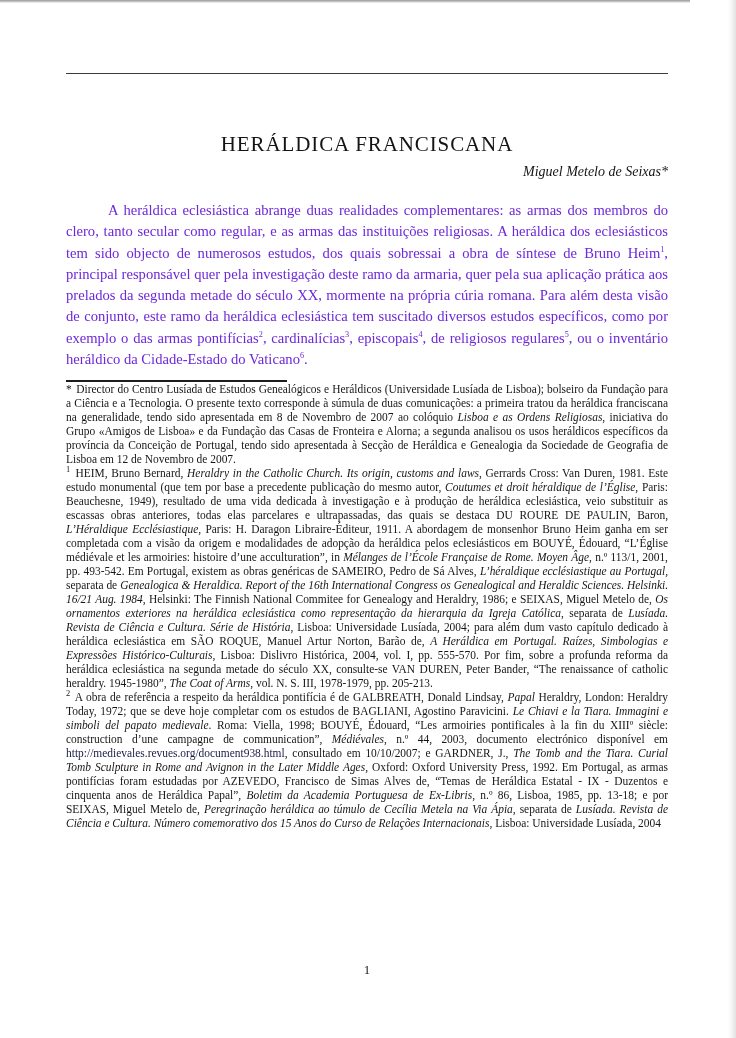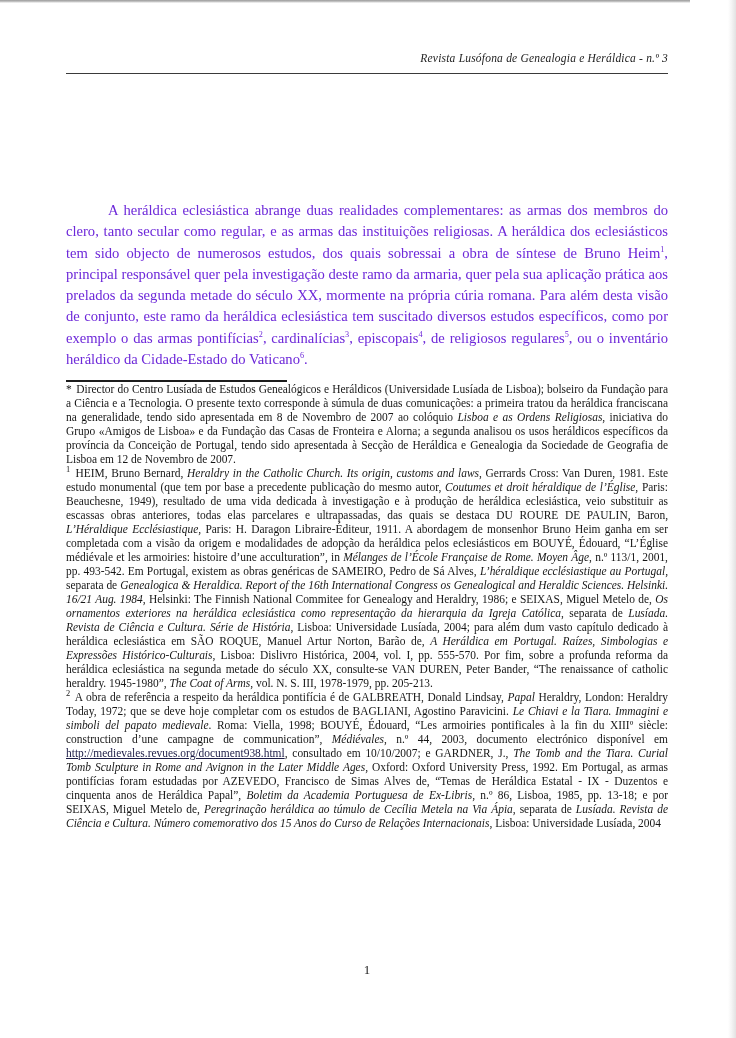--- a/index.html
+++ b/index.html
@@ -129,21 +129,20 @@
     vertical-align: super;
     line-height: 0;
     padding-right: 1.5px;
   }
   .fn-marker.star {
     font-size: 11.45px;
     vertical-align: baseline;
   }
   .url {
     color: #1b1b46;
-    text-decoration: underline;
     margin-top: 16px;
   }
   sup { font-size: 8.2px; line-height: 0; }
 
   
   #page-number {
     position: absolute;
     top: 962px;
     left: 66px;
     width: 602px;
@@ -153,25 +152,26 @@
   }
 </style>
 </head>
 <body>
 
 <div id="top-edge-strip"></div>
 <div id="right-edge-strip"></div>
 
 <div class="page">
 
-  <div id="running-head">Revista Lusófona de Genealogia e Heráldica - n.º 3</div>
 
   <div id="header-rule"></div>
 
+  <h1 id="article-title">HERÁLDICA FRANCISCANA</h1>
 
+  <div id="author-line">Miguel Metelo de Seixas*</div>
 
   <div id="body-text"><span>A heráldica eclesiástica abrange duas realidades complementares: as armas dos membros do clero, tanto secular como regular, e as armas das instituições religiosas. A heráldica dos eclesiásticos tem sido objecto de numerosos estudos, dos quais sobressai a obra de síntese de Bruno Heim</span><sup>1</sup><span>, principal responsável quer pela investigação deste ramo da armaria, quer pela sua aplicação prática aos prelados da segunda metade do século XX, mormente na própria cúria romana. Para além desta visão de conjunto, este ramo da heráldica eclesiástica tem suscitado diversos estudos específicos, como por exemplo o das armas pontifícias</span><sup>2</sup><span>, cardinalícias</span><sup>3</sup><span>, episcopais</span><sup>4</sup><span>, de religiosos regulares</span><sup>5</sup><span>, ou o inventário heráldico da Cidade-Estado do Vaticano</span><sup>6</sup><span>.</span></div>
 
   <div id="footnote-rule"></div>
 
   <div id="footnotes">
       <div class="footnote"><span class="fn-marker star">*</span><span> Director do Centro Lusíada de Estudos Genealógicos e Heráldicos (Universidade Lusíada de Lisboa); bolseiro da Fundação para a Ciência e a Tecnologia. O presente texto corresponde à súmula de duas comunicações: a primeira tratou da heráldica franciscana na generalidade, tendo sido apresentada em 8 de Novembro de 2007 ao colóquio </span><em>Lisboa e as Ordens Religiosas</em><span>, iniciativa do Grupo «Amigos de Lisboa» e da Fundação das Casas de Fronteira e Alorna; a segunda analisou os usos heráldicos específicos da província da Conceição de Portugal, tendo sido apresentada à Secção de Heráldica e Genealogia da Sociedade de Geografia de Lisboa em 12 de Novembro de 2007.</span></div>
       <div class="footnote"><span class="fn-marker">1</span><span> HEIM, Bruno Bernard, </span><em>Heraldry in the Catholic Church. Its origin, customs and laws</em><span>, Gerrards Cross: Van Duren, 1981. Este estudo monumental (que tem por base a precedente publicação do mesmo autor, </span><em>Coutumes et droit héraldique de l’Église</em><span>, Paris: Beauchesne, 1949), resultado de uma vida dedicada à investigação e à produção de heráldica eclesiástica, veio substituir as escassas obras anteriores, todas elas parcelares e ultrapassadas, das quais se destaca DU ROURE DE PAULIN, Baron, </span><em>L’Héraldique Ecclésiastique</em><span>, Paris: H. Daragon Libraire-Éditeur, 1911. A abordagem de monsenhor Bruno Heim ganha em ser completada com a visão da origem e modalidades de adopção da heráldica pelos eclesiásticos em BOUYÉ, Édouard, “L’Église médiévale et les armoiries: histoire d’une acculturation”, in </span><em>Mélanges de l’École Française de Rome. Moyen Âge</em><span>, n.º 113/1, 2001, pp. 493-542. Em Portugal, existem as obras genéricas de SAMEIRO, Pedro de Sá Alves, </span><em>L’héraldique ecclésiastique au Portugal</em><span>, separata de </span><em>Genealogica &amp; Heraldica. Report of the 16th International Congress os Genealogical and Heraldic Sciences. Helsinki. 16/21 Aug. 1984</em><span>, Helsinki: The Finnish National Commitee for Genealogy and Heraldry, 1986; e SEIXAS, Miguel Metelo de, </span><em>Os ornamentos exteriores na heráldica eclesiástica como representação da hierarquia da Igreja Católica</em><span>, separata de </span><em>Lusíada. Revista de Ciência e Cultura. Série de História</em><span>, Lisboa: Universidade Lusíada, 2004; para além dum vasto capítulo dedicado à heráldica eclesiástica em SÃO ROQUE, Manuel Artur Norton, Barão de, </span><em>A Heráldica em Portugal. Raízes, Simbologias e Expressões Histórico-Culturais</em><span>, Lisboa: Dislivro Histórica, 2004, vol. I, pp. 555-570. Por fim, sobre a profunda reforma da heráldica eclesiástica na segunda metade do século XX, consulte-se VAN DUREN, Peter Bander, “The renaissance of catholic heraldry. 1945-1980”, </span><em>The Coat of Arms</em><span>, vol. N. S. III, 1978-1979, pp. 205-213.</span></div>
       <div class="footnote"><span class="fn-marker">2</span><span> A obra de referência a respeito da heráldica pontifícia é de GALBREATH, Donald Lindsay, </span><em>Papal</em><span> Heraldry, London: Heraldry Today, 1972; que se deve hoje completar com os estudos de BAGLIANI, Agostino Paravicini. </span><em>Le Chiavi e la Tiara. Immagini e simboli del papato medievale</em><span>. Roma: Viella, 1998; BOUYÉ, Édouard, “Les armoiries pontificales à la fin du XIIIº siècle: construction d’une campagne de communication”, </span><em>Médiévales</em><span>, n.º 44, 2003, documento electrónico disponível em </span><a class="url">http://medievales.revues.org/document938.html</a><span>, consultado em 10/10/2007; e GARDNER, J., </span><em>The Tomb and the Tiara. Curial Tomb Sculpture in Rome and Avignon in the Later Middle Ages</em><span>, Oxford: Oxford University Press, 1992. Em Portugal, as armas pontifícias foram estudadas por AZEVEDO, Francisco de Simas Alves de, “Temas de Heráldica Estatal - IX - Duzentos e cinquenta anos de Heráldica Papal”, </span><em>Boletim da Academia Portuguesa de Ex-Libris</em><span>, n.º 86, Lisboa, 1985, pp. 13-18; e por SEIXAS, Miguel Metelo de, </span><em>Peregrinação heráldica ao túmulo de Cecília Metela na Via Ápia</em><span>, separata de </span><em>Lusíada. Revista de Ciência e Cultura. Número comemorativo dos 15 Anos do Curso de Relações Internacionais</em><span>, Lisboa: Universidade Lusíada, 2004</span></div>
     </div>

